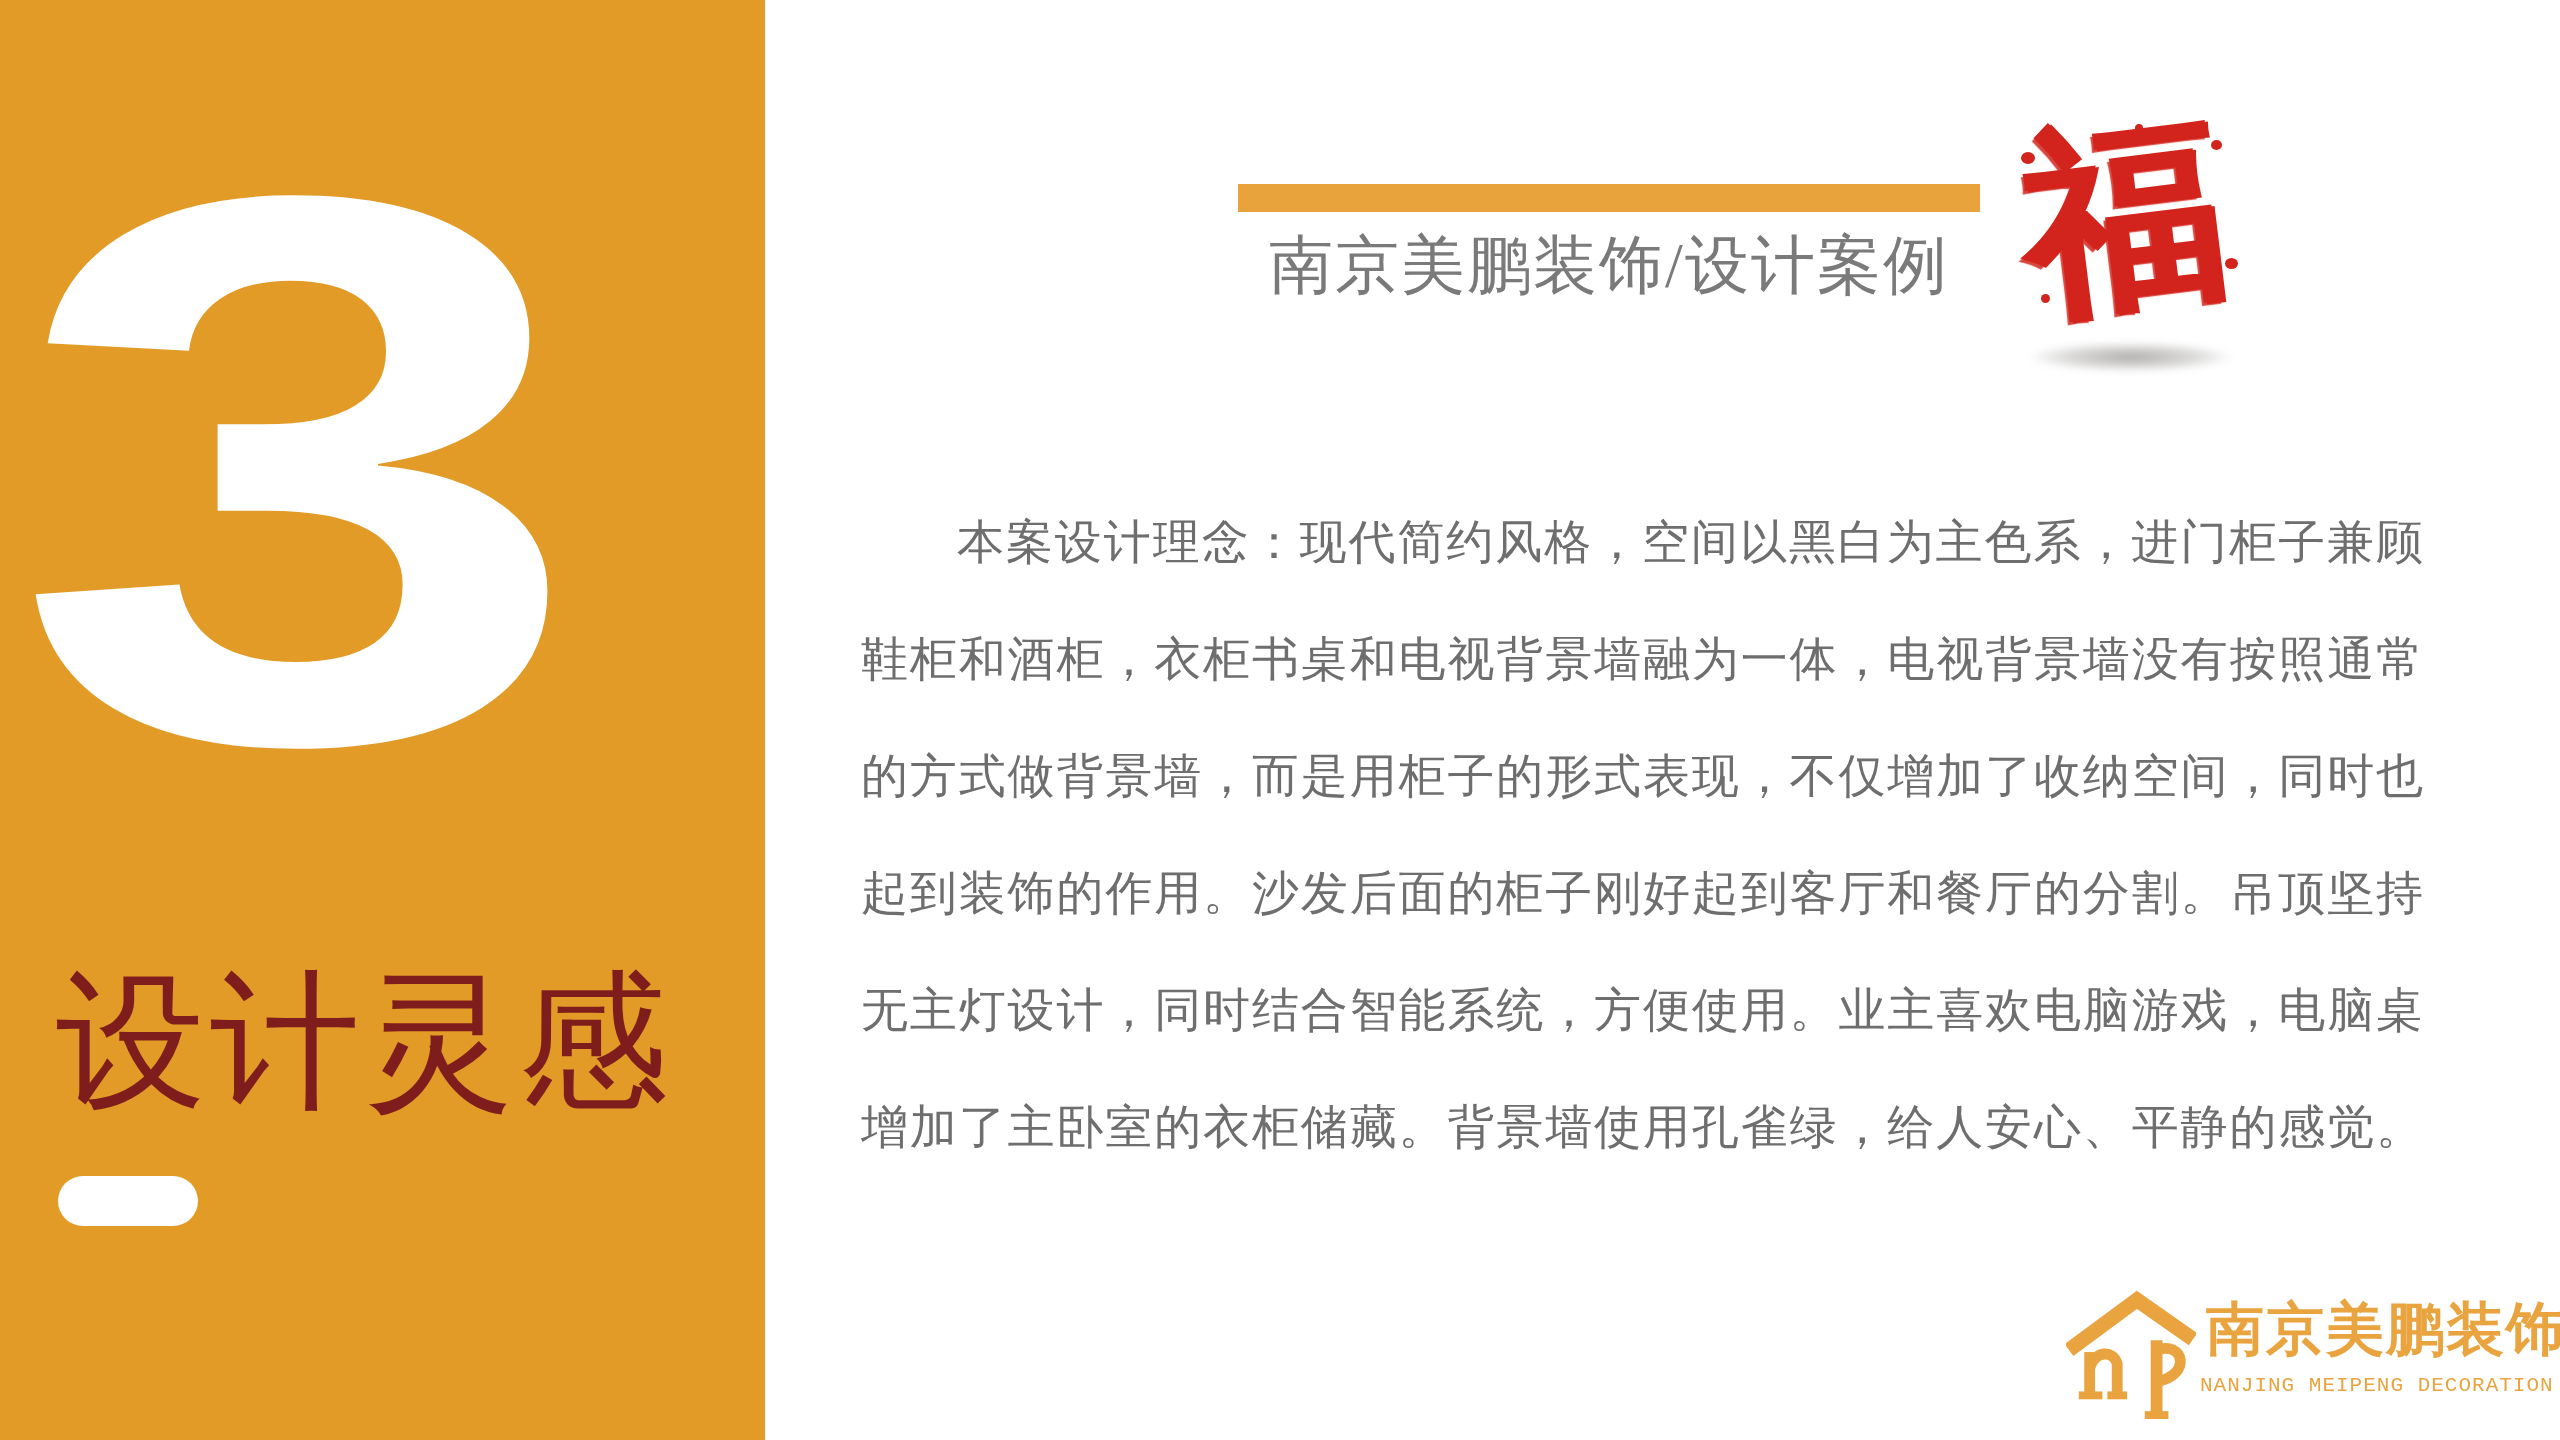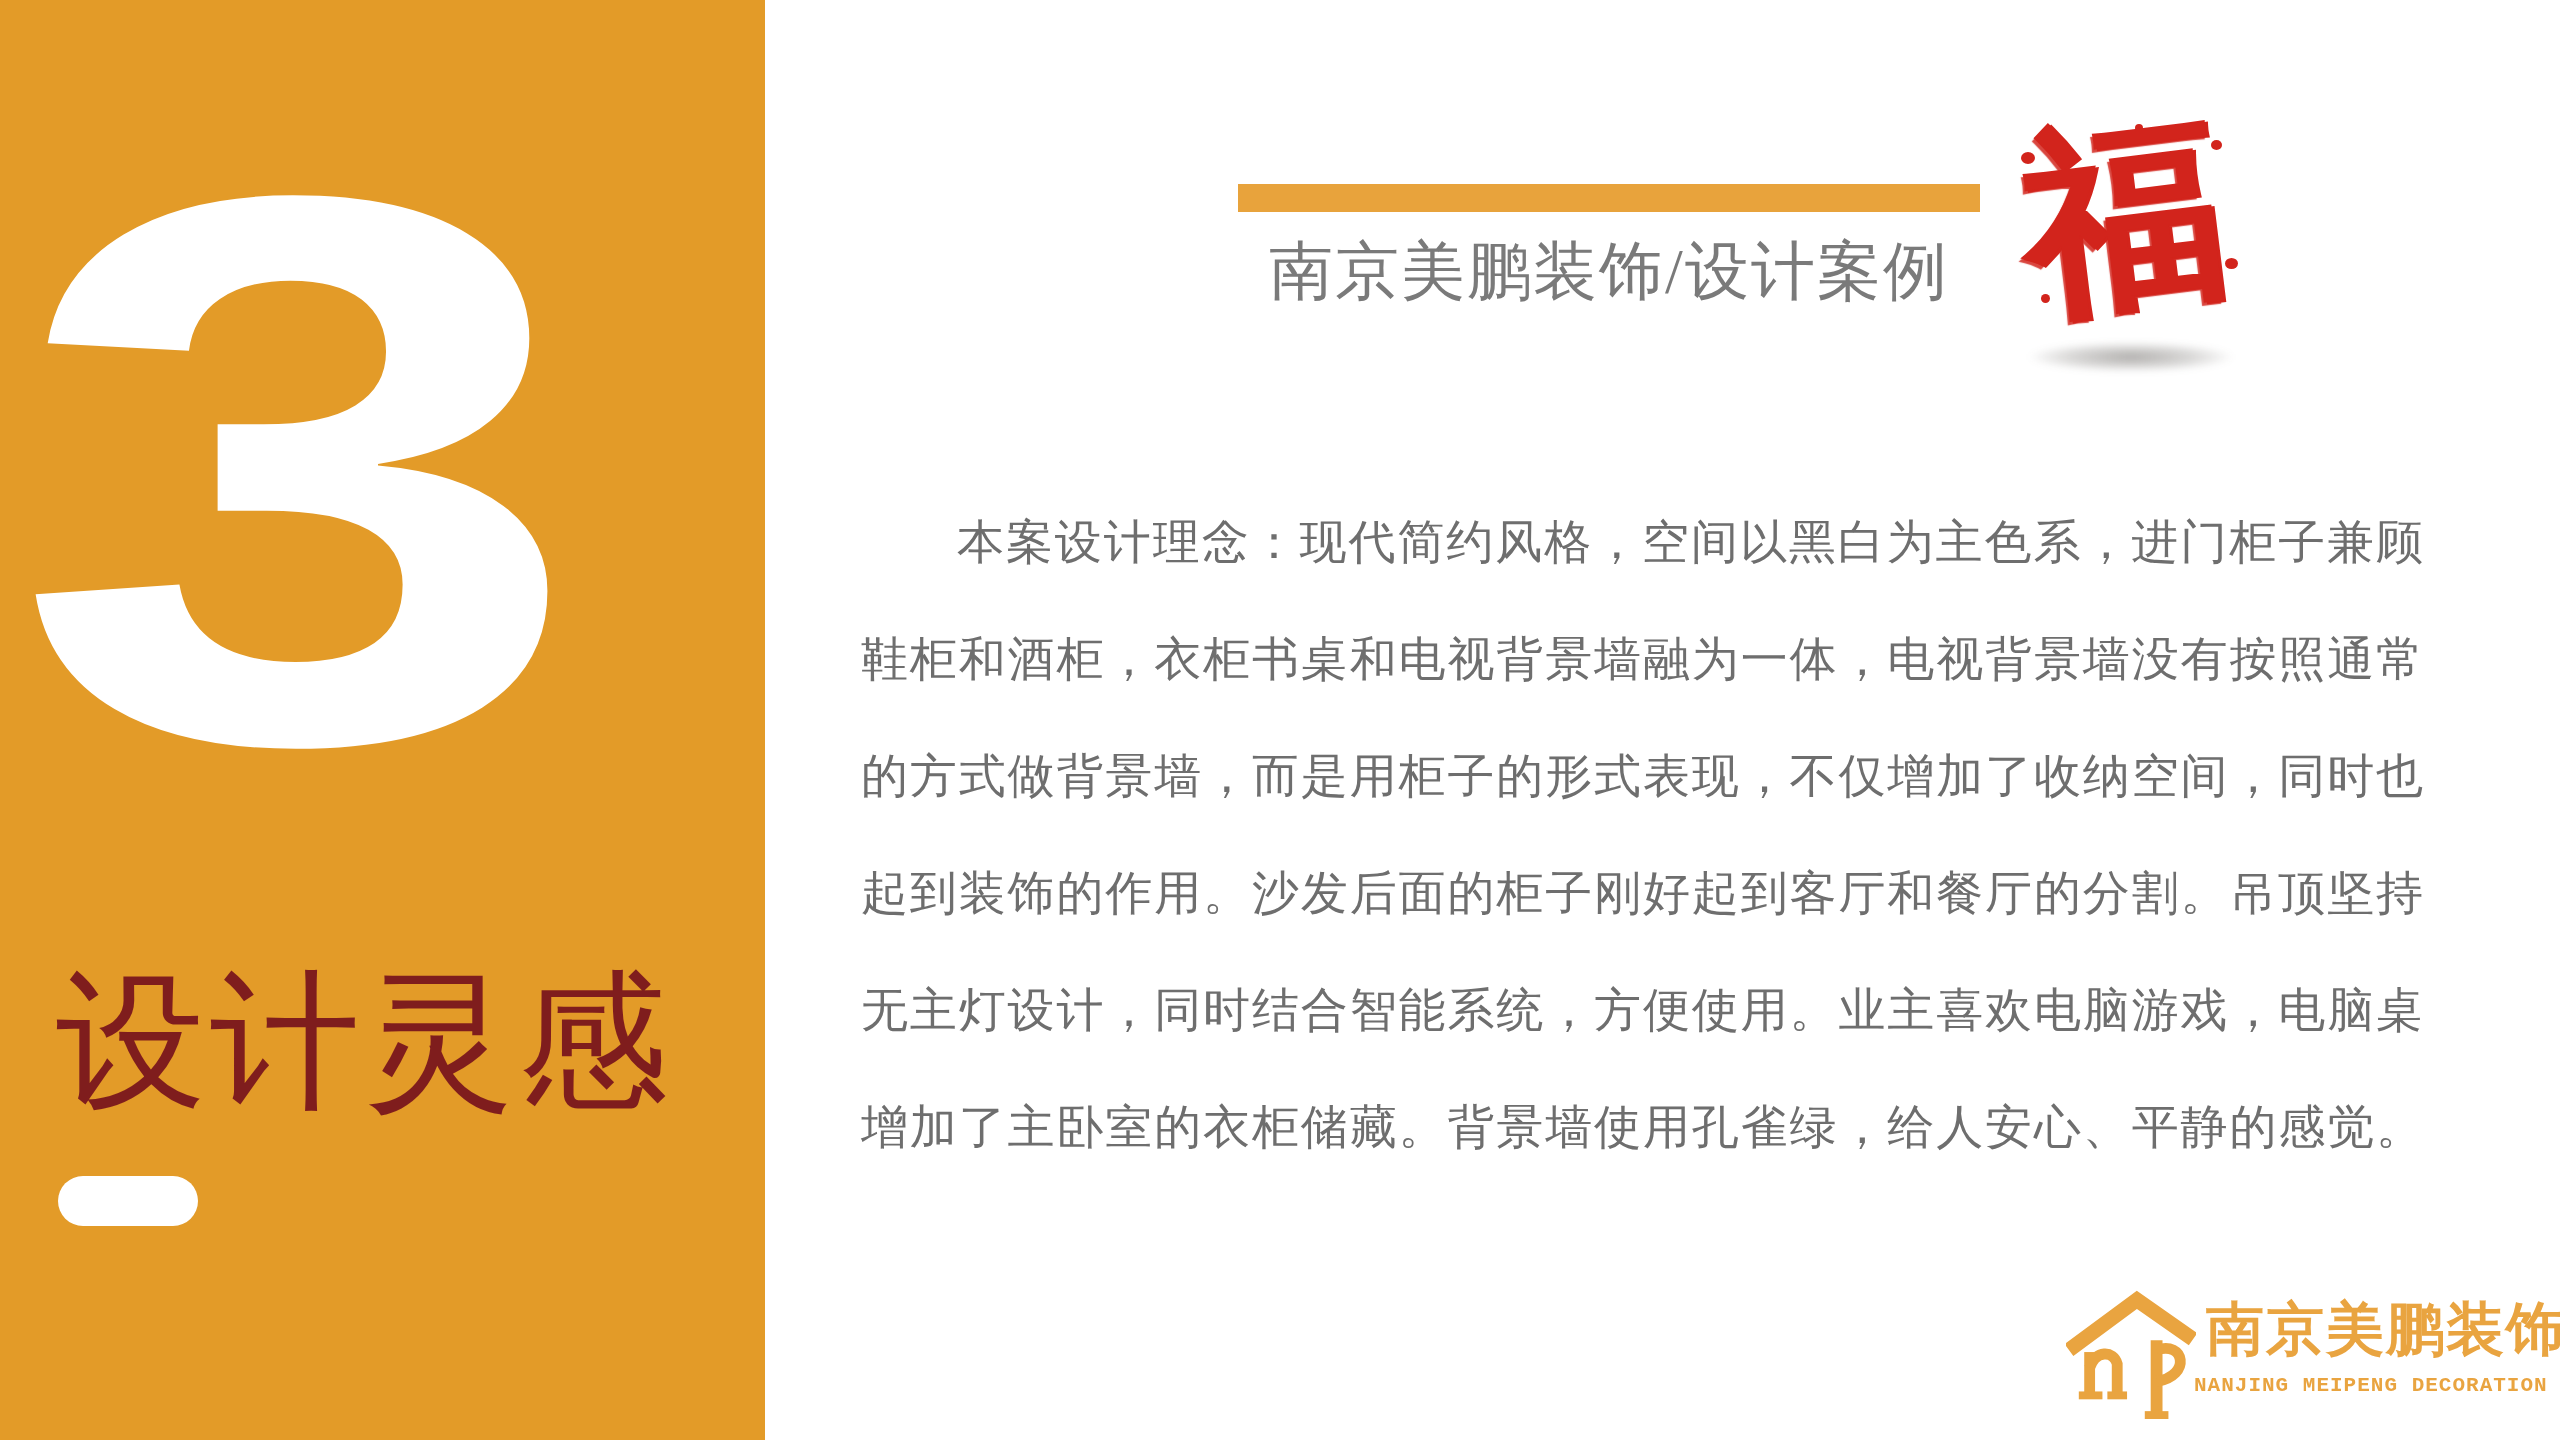--- a/index.html
+++ b/index.html
@@ -64,21 +64,21 @@
     font-size: 72px; line-height: 84px;
     letter-spacing: 3px;
     white-space: nowrap;
   }
   .header-bar {
     margin: 36px 0 0 0;
     width: 742px; height: 28px;
     background: #E8A33C;
   }
   .header-subtitle {
-    margin-top: 22px;
+    margin-top: 16px;
     color: #7a7a7a;
     font-family: "Liberation Serif", "DejaVu Serif", serif;
     font-size: 64px; line-height: 76px;
     letter-spacing: 2px;
     white-space: nowrap;
   }
 
   
   .fu-art {
     position: absolute; left: 2015px; top: 118px;
@@ -130,22 +130,22 @@
   .logo-icon { position: absolute; left: 0; top: 0; }
   .logo-cn {
     position: absolute; left: 140px; top: 8px;
     color: #E9A440; font-weight: bold;
     font-family: "Liberation Sans", sans-serif;
     font-size: 58px; line-height: 62px;
     letter-spacing: 2px;
     white-space: nowrap;
   }
   .logo-en {
-    position: absolute; left: 128px; top: 84px;
-    color: #E9A440; font-weight: bold;
+    position: absolute; left: 134px; top: 84px;
+    color: #E9A440; font-weight: normal;
     font-family: "Liberation Mono", monospace;
     font-size: 21px; letter-spacing: 1px;
     white-space: nowrap;
   }
 </style>
 </head>
 <body>
 
 <div id="slide">
 

